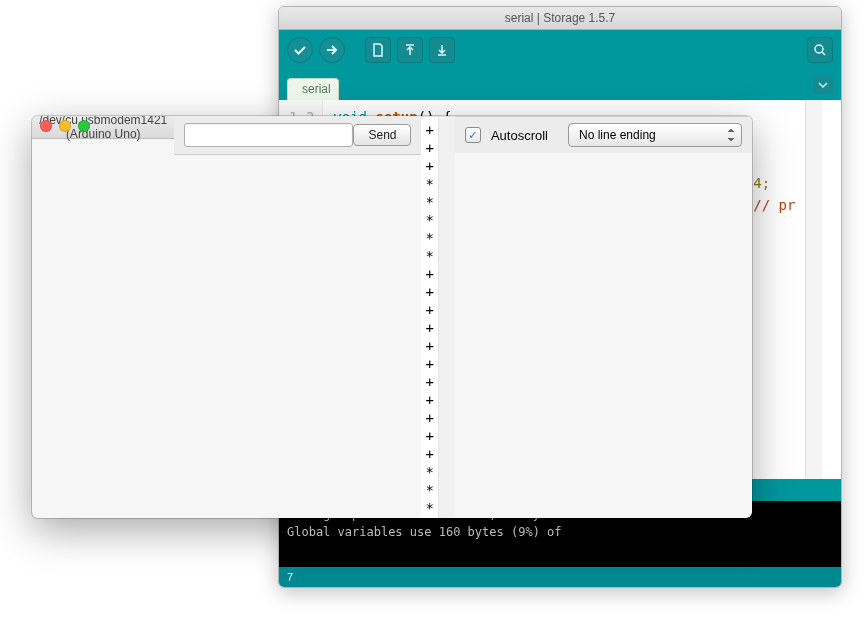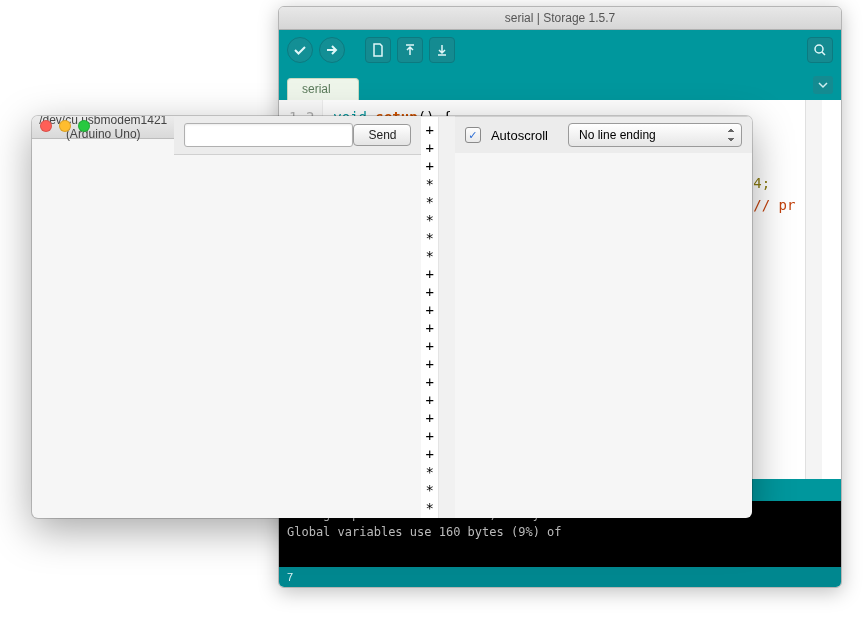--- a/index.html
+++ b/index.html
@@ -69,21 +69,21 @@
     background: #00979d;
     display: flex;
     align-items: flex-end;
     padding-left: 8px;
   }
   .ide-tab {
     background: #eef5ea;
     border: 1px solid #c8d8c0;
     border-bottom: none;
     border-radius: 4px 4px 0 0;
-    padding: 3px 27px 4px 14px;
+    padding: 3px 7px 4px 14px;
     font-size: 12px;
     color: #5a7a5a;
   }
   .tab-dropdown {
     margin-left: auto;
     margin-right: 8px;
     width: 20px;
     height: 18px;
     background: #148b91;
     border-radius: 3px;

